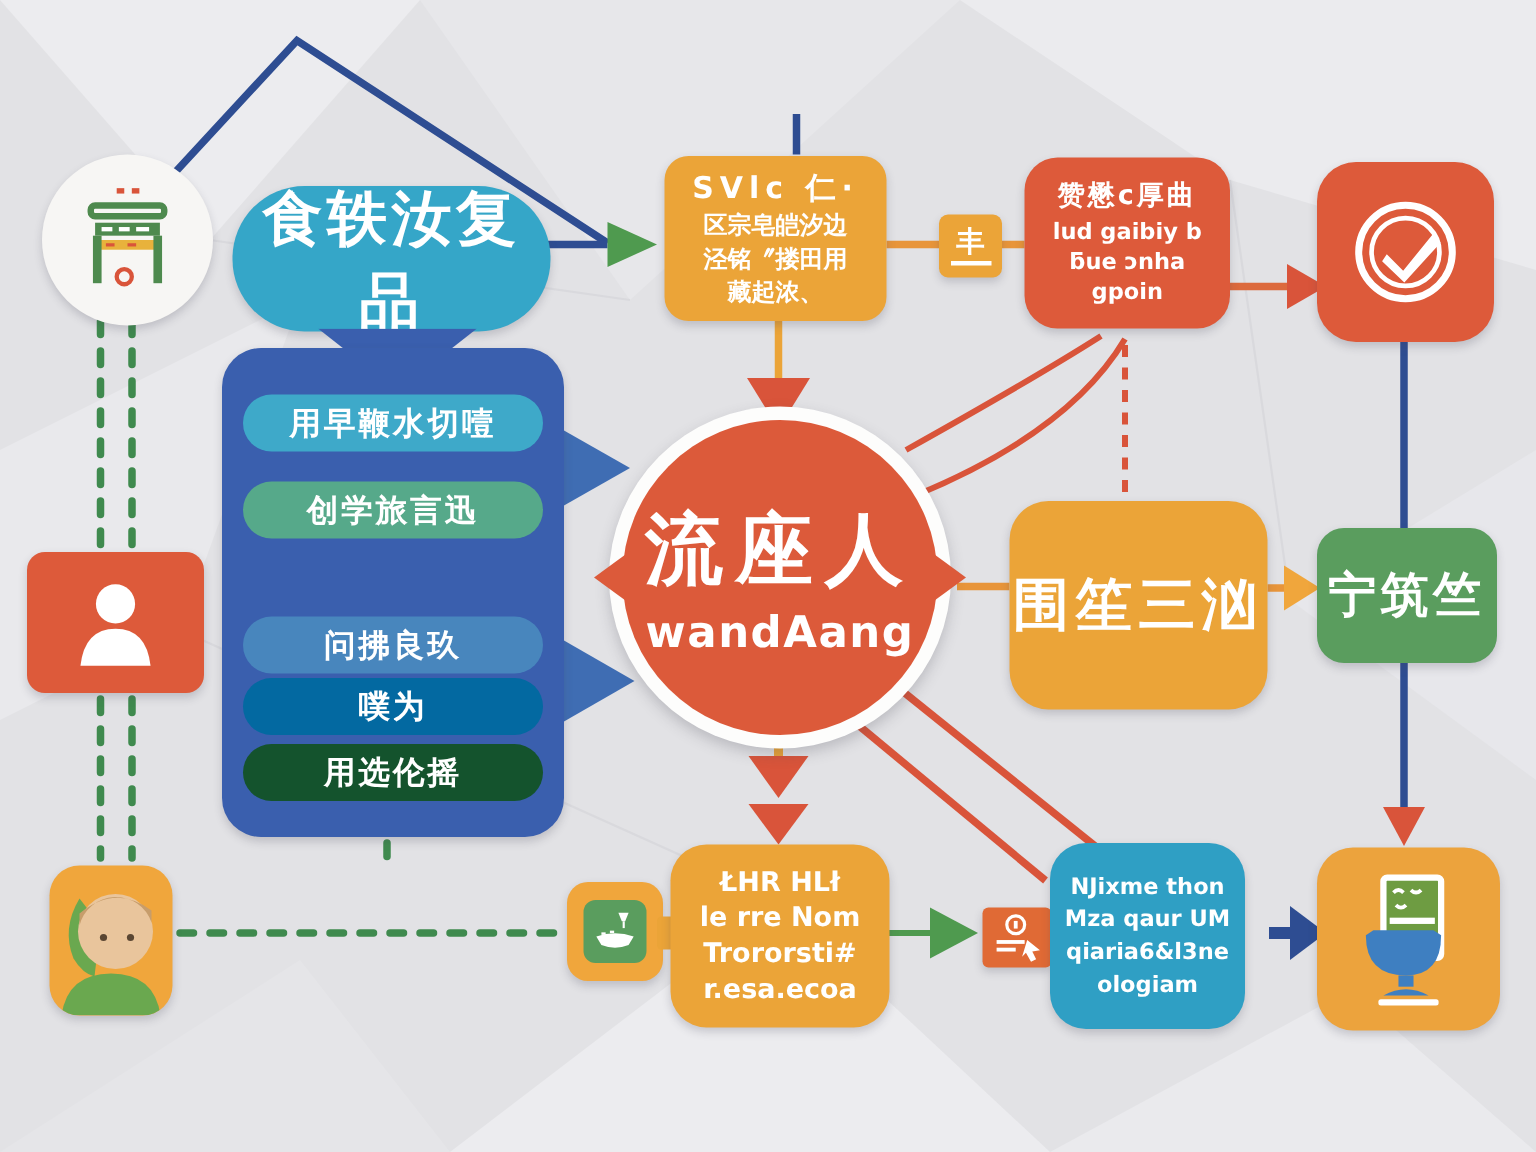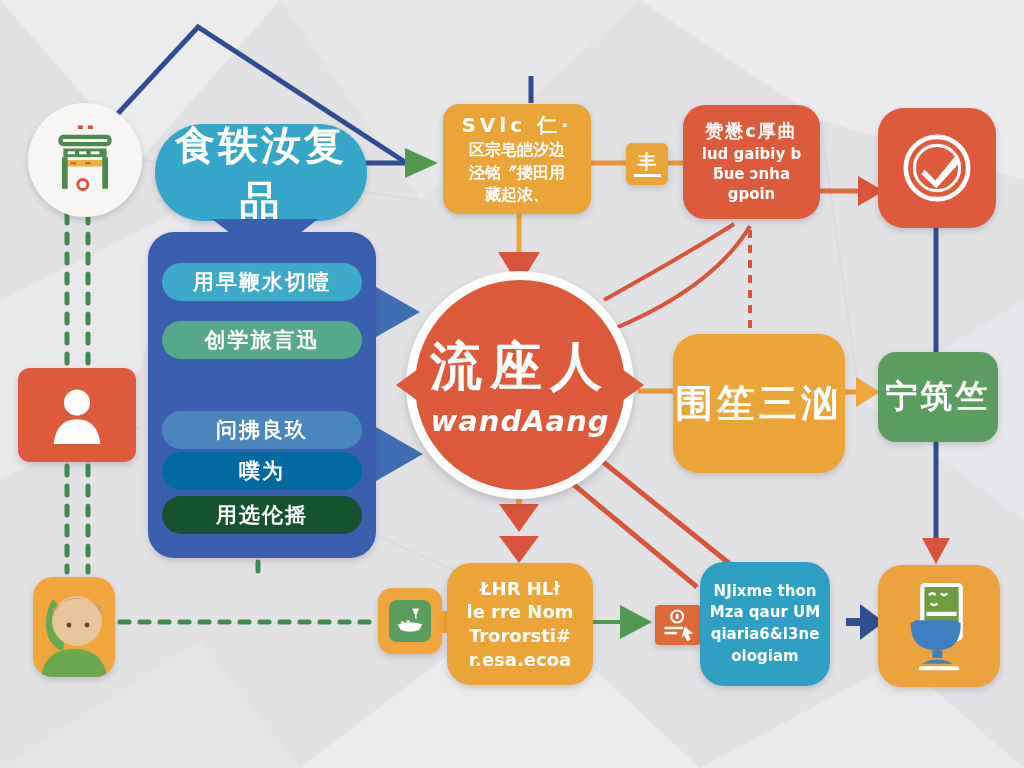--- a/index.html
+++ b/index.html
@@ -35,21 +35,21 @@
   .row2{top:89px;background:#56a98a;}
   .row3{top:131px;background:#3ea9c9;}
   .row4{top:179px;background:#4886bd;}
   .row5{top:220px;background:#0369a1;}
   .row6{top:264px;background:#14532d;text-align:right;}
   
   .hub{left:406px;top:271px;width:228px;height:228px;border-radius:50%;background:#fdfdfc;box-shadow:0 4px 9px rgba(70,70,85,.25);}
   .hub-inner{width:210px;height:210px;border-radius:50%;background:#dc5a3a;display:flex;flex-direction:column;
              align-items:center;justify-content:center;}
   .hub-title{font-size:52px;letter-spacing:8px;font-weight:bold;}
-  .hub-sub{font-size:29px;letter-spacing:1px;font-weight:bold;margin-top:2px;font-style:italic;}
+  .hub-sub{font-size:29px;letter-spacing:1px;font-weight:bold;margin-top:2px;}
   .hub-tip{position:absolute;top:50%;transform:translateY(-50%);width:0;height:0;
            border-top:19px solid transparent;border-bottom:19px solid transparent;}
   .hub-tip.left{left:-10px;border-right:26px solid #dc5a3a;}
   .hub-tip.right{right:-10px;border-left:26px solid #dc5a3a;}
   
   .stage-box{left:673px;top:334px;width:172px;height:139px;border-radius:26px;background:#eba438;
              font-size:38px;letter-spacing:4px;}
   .green-box{left:878px;top:352px;width:120px;height:90px;border-radius:18px;background:#5a9d5e;
              font-size:32px;letter-spacing:3px;}
   

